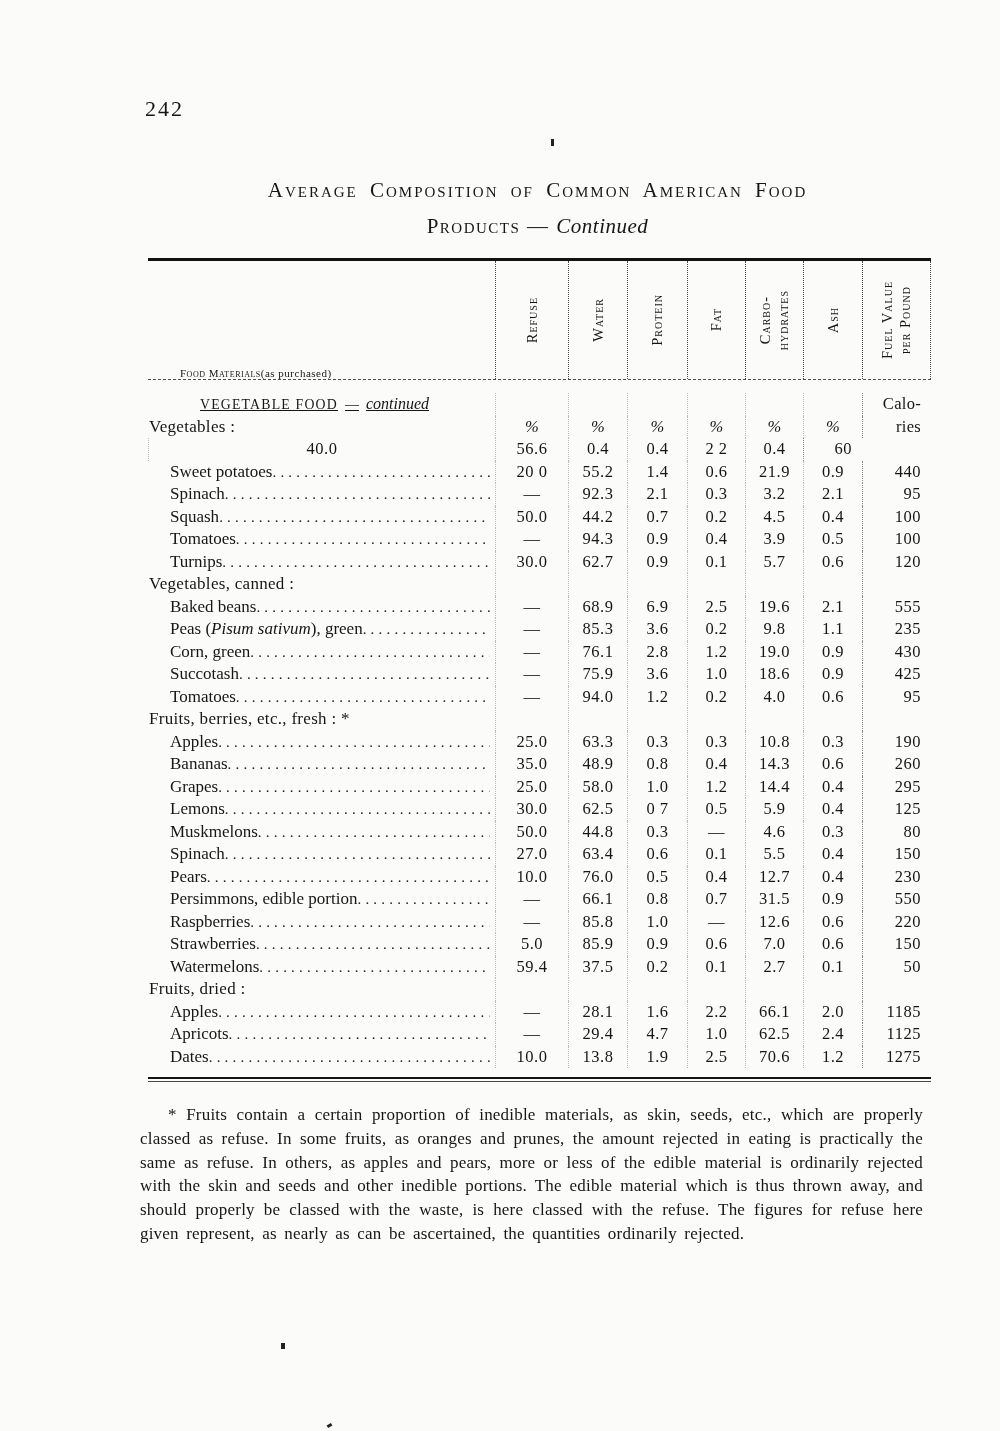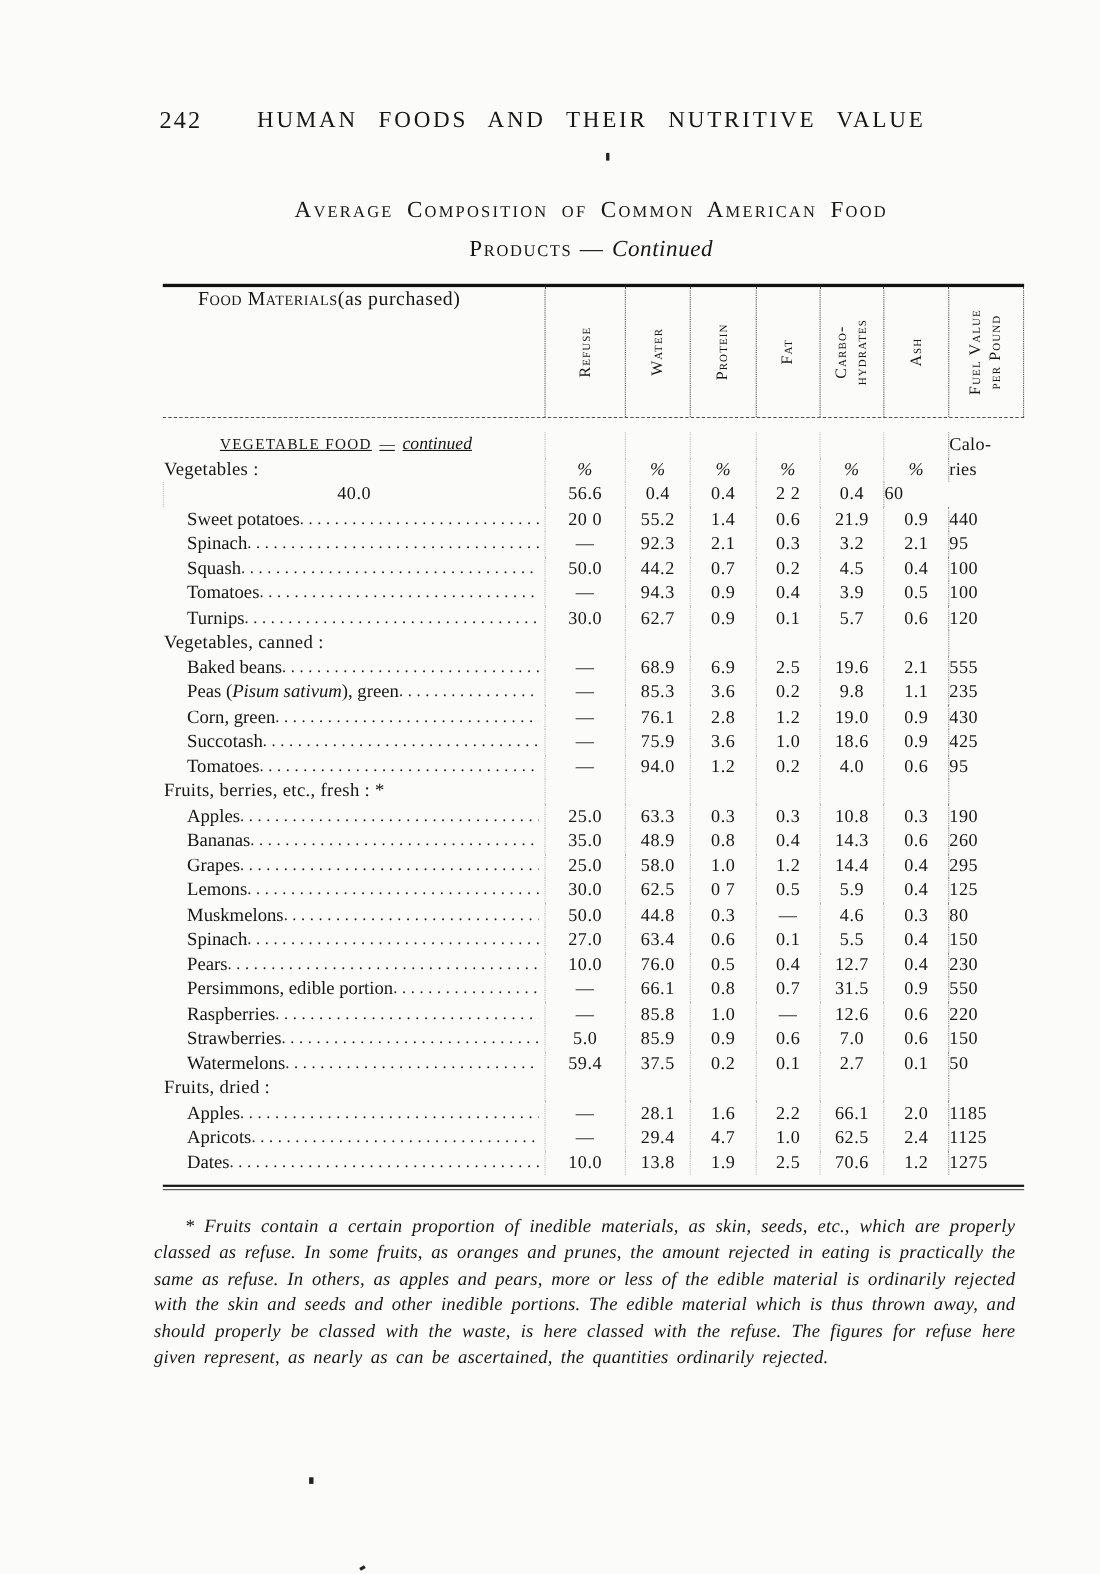--- a/index.html
+++ b/index.html
@@ -25,69 +25,68 @@
   .title-italic { font-style:italic; font-variant:normal; letter-spacing:0.5px; }
 
   
   .comp-table { position:absolute; left:148px; top:258px; width:783px; }
   .rule-top { border-top:3px solid #121212; }
   .rule-bottom { height:5px; border-top:2px solid #141414; border-bottom:1px solid #4a4a4a; }
   .thead {
     display:grid; grid-template-columns:347px 73px 59px 60px 58px 58px 59px 69px;
     height:119px; border-bottom:1px dashed #4e4e4e;
   }
-  .food-header-cell { display:flex; align-items:flex-start; padding-left:32px; font-size:18px; letter-spacing:0.5px; }
+  .food-header-cell { display:flex; align-items:flex-end; padding-left:32px; font-size:11px; letter-spacing:0.5px; }
   .hcell { display:flex; align-items:center; justify-content:center; border-left:1px dotted #4d4d4d; }
   .hcell.last { border-right:1px dotted #4d4d4d; }
   .vert {
     writing-mode:vertical-rl; transform:rotate(180deg);
     white-space:pre-line; text-align:center;
     font-variant:small-caps; font-size:14.5px; letter-spacing:1px; line-height:1.25;
   }
 
   
   .tbody { padding:13px 0 9px 0; }
   .trow { display:grid; grid-template-columns:347px 73px 59px 60px 58px 58px 59px 69px; height:22.5px; line-height:22.5px; }
   .cell { overflow:hidden; }
   .num  { text-align:center; font-size:16.5px; letter-spacing:0.5px; border-left:1px dotted rgba(0,0,0,0.26); }
-  .fuel { padding-right:10px; font-size:16.5px; letter-spacing:0.5px; border-left:1px dotted rgba(0,0,0,0.45); }
+  .fuel { text-align:right; padding-right:10px; font-size:16.5px; letter-spacing:0.5px; border-left:1px dotted rgba(0,0,0,0.45); }
   .name-cell { display:flex; align-items:flex-end; padding-right:5px; font-size:17px; white-space:nowrap; }
   .item-label { padding-left:22px; }
   .group-label { padding-left:1px; letter-spacing:0.3px; }
   .it { font-style:italic; }
   .dots { flex:1; overflow:hidden; }
   .dots::after { content:"..........................................................................."; letter-spacing:4.2px; font-size:15px; color:#1d1d1d; }
   .subhead-row .name-cell { padding-left:52px; align-items:baseline;text-decoration:underline; }
   .sc-small { font-size:13.8px; letter-spacing:1.2px; }
   .subdash { margin:0 7px; font-size:14px; }
   .subitalic { font-style:italic; font-size:16px; }
   .pct { font-style:italic; font-size:16.5px; }
   .cal { font-size:16.5px; letter-spacing:0.3px; }
 
   
   .footnote {
     position:absolute; left:140px; top:1103px; width:783px;
     font-size:17px; line-height:23.8px; text-align:justify;
-    text-indent:28px; word-spacing:3px; letter-spacing:0.2px;font-style:italic;
+    text-indent:28px; word-spacing:3px; letter-spacing:0.2px;
   }
 
   
   .speck { position:absolute; background:#222; }
   .speck-a { left:551px; top:139px; width:3px; height:7px; }
   .speck-b { left:281px; top:1343px; width:4px; height:6px; }
   .speck-c { left:327px; top:1424px; width:5px; height:3px; transform:rotate(-30deg); }
 </style>
 </head>
 <body>
 
 <div class="page">
 
   <div class="running-head">
     <span class="page-number">242</span>
-    <span class="running-title">HUMAN FOODS AND THEIR NUTRITIVE VALUE</span>
   </div>
 
   <div class="table-title">
     <div class="title-line1">Average Composition of Common American Food</div>
     <div class="title-line2">
       <span class="sc">Products</span>
       <span>—</span>
       <span class="title-italic">Continued</span>
     </div>
   </div>

